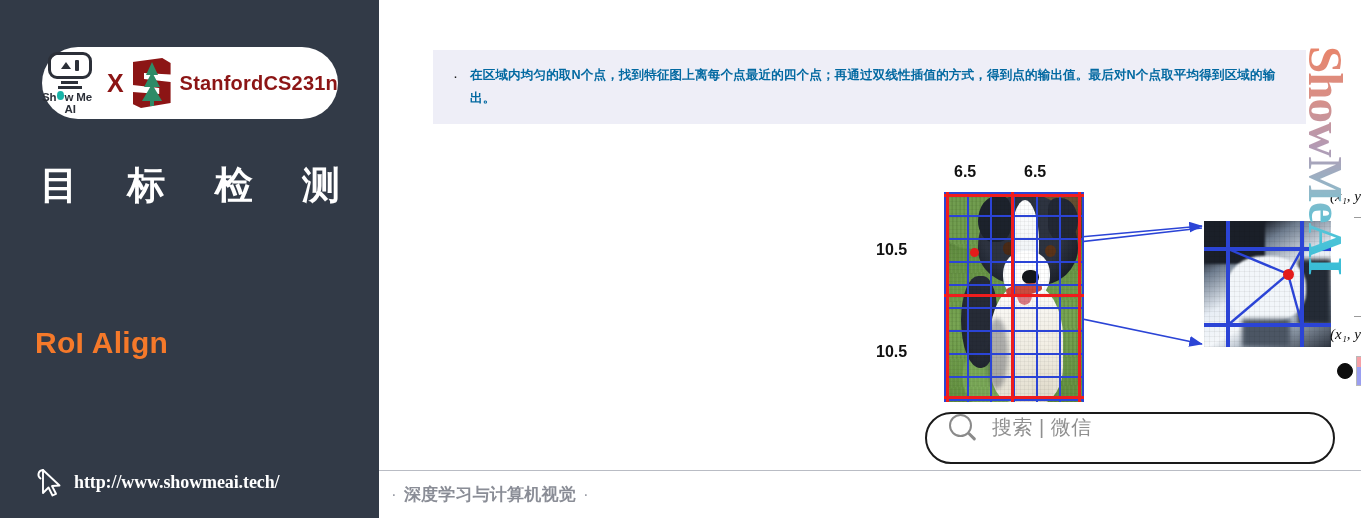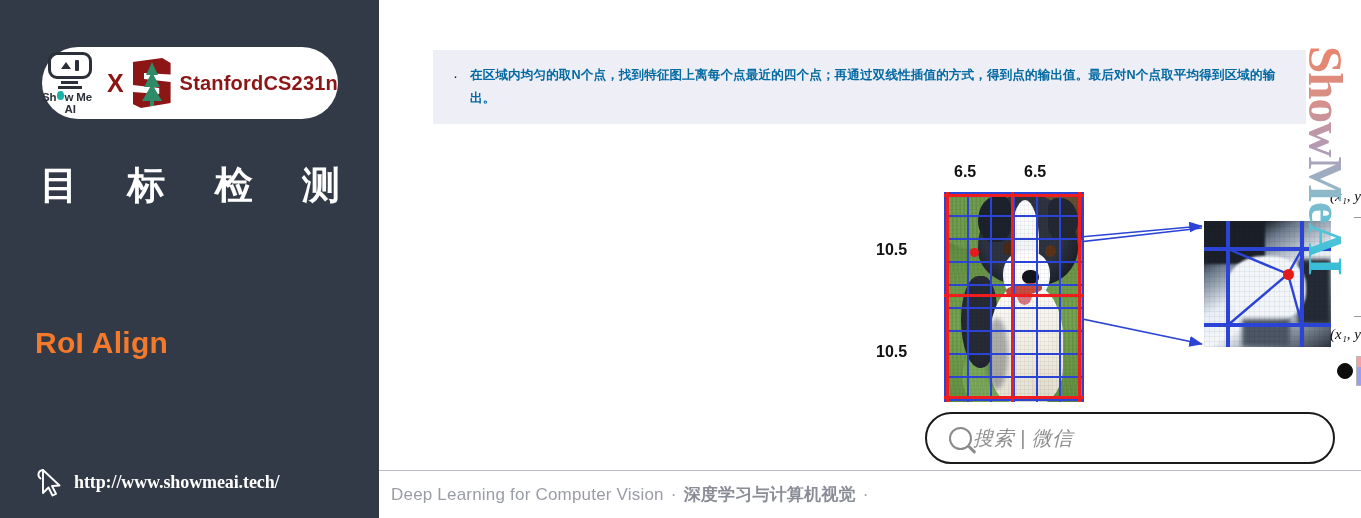--- a/index.html
+++ b/index.html
@@ -279,23 +279,22 @@
   .minibox { width: 34px; height: 30px; border: 1.2px solid #b9b9b9; position: relative; background: #fff; flex: 0 0 34px; }
   .minibox .mi { position: absolute; }
   .mi-tl { left: 0; top: 0; width: 22%; height: 35%; background: #f5a0a6; }
   .mi-bl { left: 0; top: 35%; width: 22%; height: 65%; background: #9a9ef0; }
 
   
   #search-bar {
     position: absolute; left: 546px; top: 412px;
     width: 410px; height: 52px;
     border: 2px solid #1a1a1a; border-radius: 26px;
-    display: flex; align-items: center; padding-left: 22px; gap: 1px;
+    display: flex; align-items: flex-start; padding-left: 22px; gap: 20px;
     background: #ffffff;
-    font-style: italic;
   }
   #search-bar .mag {
     width: 23px; height: 23px; border: 2.6px solid #8a8a8a; border-radius: 50%;
     position: relative; flex: 0 0 23px;
   }
   #search-bar .mag::after {
     content: ""; position: absolute; right: -7px; bottom: -3px;
     width: 10px; height: 2.6px; background: #8a8a8a;
     transform: rotate(45deg); border-radius: 2px;
   }
@@ -516,21 +515,20 @@
       </div>
 
     </div>
 
     <div id="search-bar">
       <span class="mag"></span>
       <span class="ph">搜索 | 微信</span>
     </div>
 
     <div id="footer">
-      <span>Deep Learning for Computer Vision</span>
       <span class="fsep">·</span>
       <span class="fstrong">深度学习与计算机视觉</span>
       <span class="fsep">·</span>
     </div>
 
     <div id="watermark">
       <span>ShowMeAI</span>
     </div>
   </main>
 </div>

